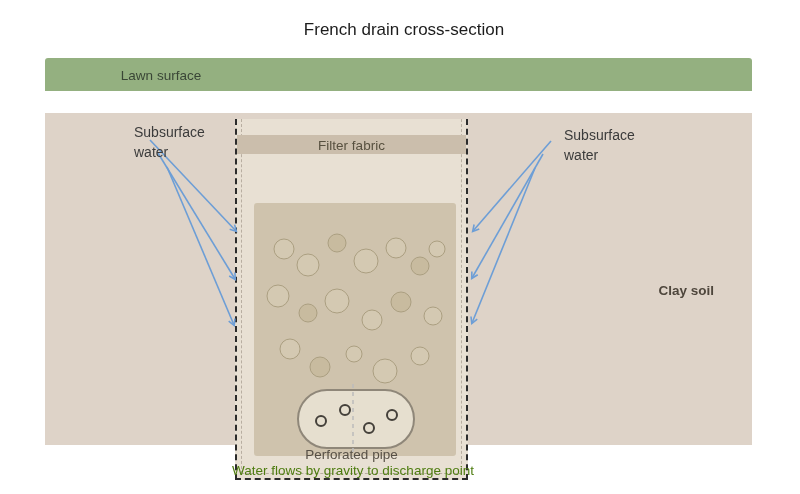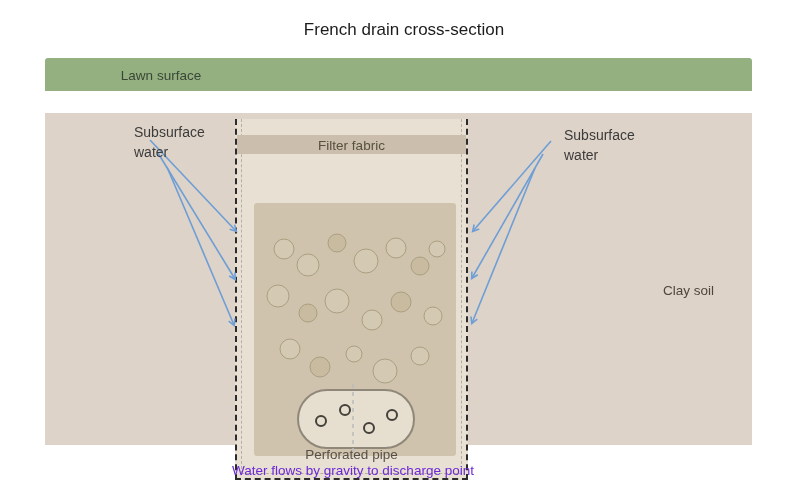--- a/index.html
+++ b/index.html
@@ -19,21 +19,21 @@
   }
   .lawn-label{
     position:absolute;left:116px;top:50%;transform:translate(-50%,-50%);
     font-size:13.5px;color:#3a4636;white-space:nowrap;
   }
   .topsoil{position:absolute;left:0;top:24px;width:100%;height:31px;background:#c7b7a7;}
   .topsoil-label{
     position:absolute;right:42px;top:50%;transform:translateY(-50%);
     font-size:13.5px;color:#4e463c;white-space:nowrap;
   }
-  .clay{position:absolute;left:0;top:55px;width:100%;height:332px;background:#ded3c8;}
+  .clay{position:absolute;left:0;top:55px;width:100%;height:332px;background:#ded3c8;font-weight:bold;}
   .clay-label{
     position:absolute;right:38px;top:170px;
     font-size:13.5px;color:#4e463c;white-space:nowrap;
   }
   
   .trench{
     position:absolute;left:235px;top:82px;width:233px;height:361px;box-sizing:border-box;
     background:#e8e0d3;
     border-left:2px dashed #2b2b2b;border-right:2px dashed #2b2b2b;border-bottom:2.5px dashed #2b2b2b;margin-top:37px;
   }
@@ -62,21 +62,21 @@
     font-size:13.5px;color:#575046;
   }
   
   .sub-label{
     position:absolute;width:86px;font-size:14px;line-height:1.45;color:#3b3b3b;
   }
   .sub-label.left{left:134px;top:122px;}
   .sub-label.right{left:564px;top:125px;}
   .caption{
     position:absolute;left:353px;top:463px;transform:translateX(-50%);
-    font-size:13.5px;color:#6d28d9;white-space:nowrap;
+    font-size:13.5px;color:#4d7c0f;white-space:nowrap;
   }
   .overlay{position:absolute;left:0;top:0;pointer-events:none;}
 </style>
 </head>
 <body>
 
 <div class="canvas">
 
   <h1 class="title">French drain cross-section</h1>
 

